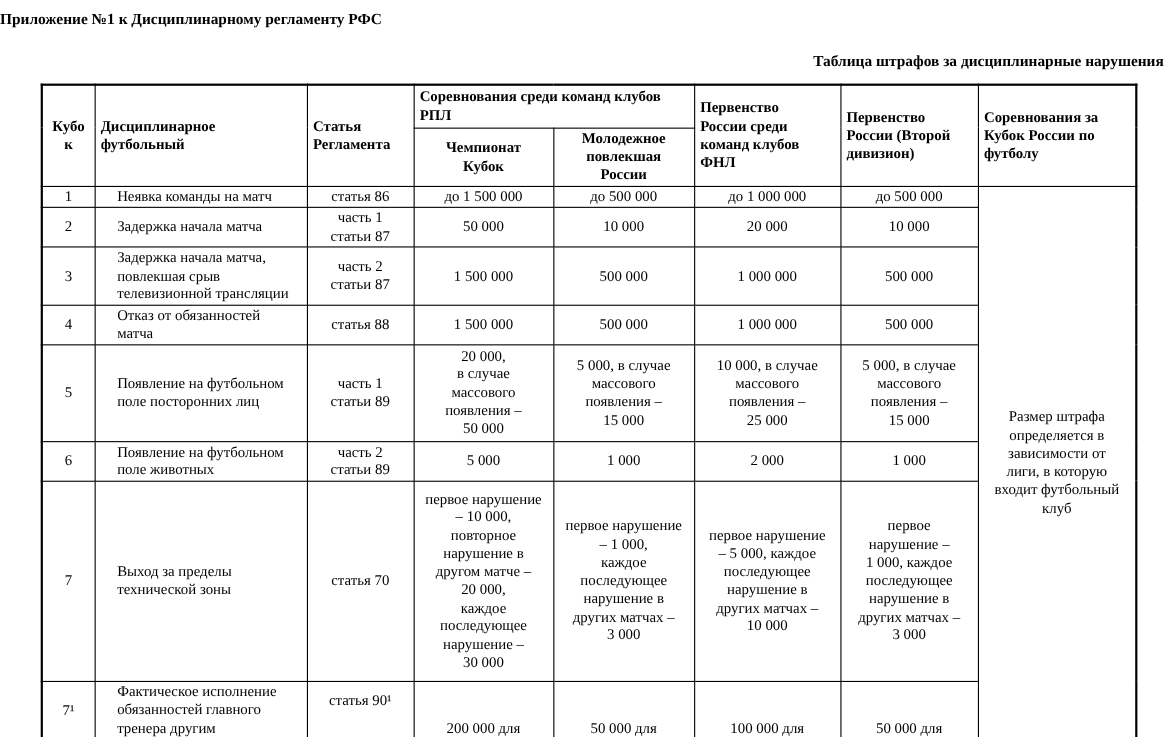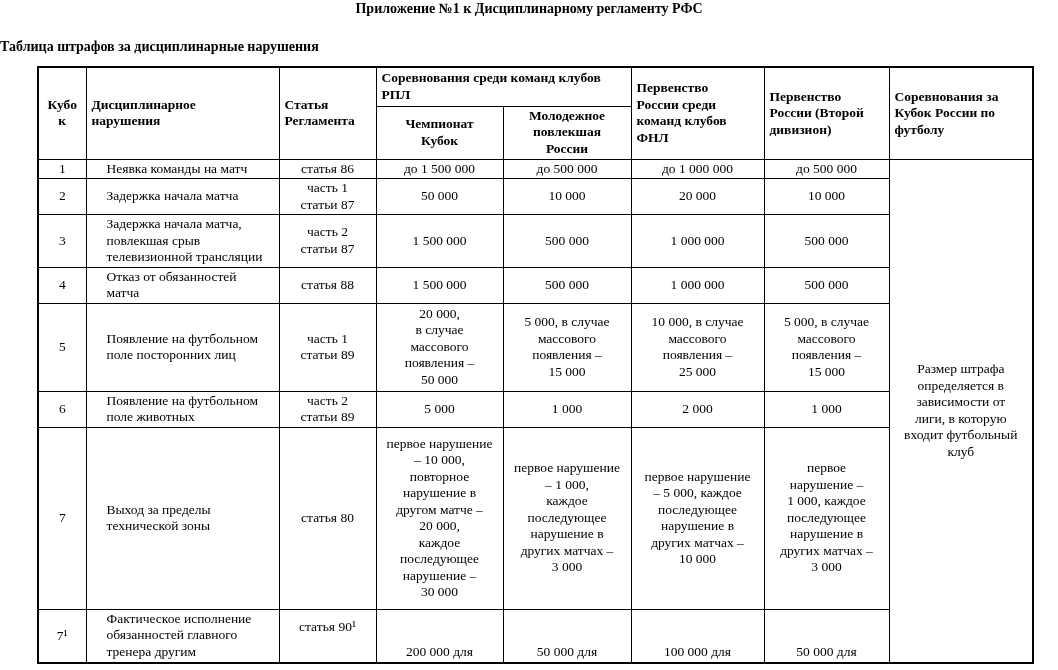--- a/index.html
+++ b/index.html
@@ -8,27 +8,27 @@
     background: #ffffff;
     color: #000000;
   }
   body {
     width: 1058px;
     height: 670px;
     overflow: hidden;
     font-family: "Liberation Serif", serif;
   }
   .doc-title {
-    text-align: center;
     font-weight: bold;
     font-size: 14px;
     line-height: 17px;
+    padding-top: 10px;
   }
   .doc-subtitle {
-    text-align: left;
+    text-align: right;
     font-weight: bold;
     font-size: 14px;
     line-height: 17px;
     margin-top: 21px;
   }
   table.fines {
     border-collapse: collapse;
     table-layout: fixed;
     margin: 11px 0 0 37px;
     width: 997px;
@@ -80,21 +80,21 @@
     <col style="width:127px">
     <col style="width:128px">
     <col style="width:133px">
     <col style="width:125px">
     <col style="width:144px">
   </colgroup>
   <thead>
     <tr class="hrow1">
       <th rowspan="2" class="center">Кубок</th>
       <th rowspan="2">Дисциплинарное
-нарушения</th>
+футбольный</th>
       <th rowspan="2">Статья
 Регламента</th>
       <th colspan="2">Соревнования среди команд клубов
 РПЛ</th>
       <th rowspan="2">Первенство
 России среди
 команд клубов
 ФНЛ</th>
       <th rowspan="2">Первенство
 России (Второй
@@ -191,21 +191,21 @@
 статьи 89</td>
       <td class="center">5&nbsp;000</td>
       <td class="center">1&nbsp;000</td>
       <td class="center">2&nbsp;000</td>
       <td class="center">1&nbsp;000</td>
     </tr>
     <tr class="r7">
       <td class="center">7</td>
       <td class="left">Выход за пределы
 технической зоны</td>
-      <td class="center">статья 80</td>
+      <td class="center">статья 70</td>
       <td class="center">первое нарушение
 – 10&nbsp;000,
 повторное
 нарушение в
 другом матче –
 20&nbsp;000,
 каждое
 последующее
 нарушение –
 30&nbsp;000</td>

